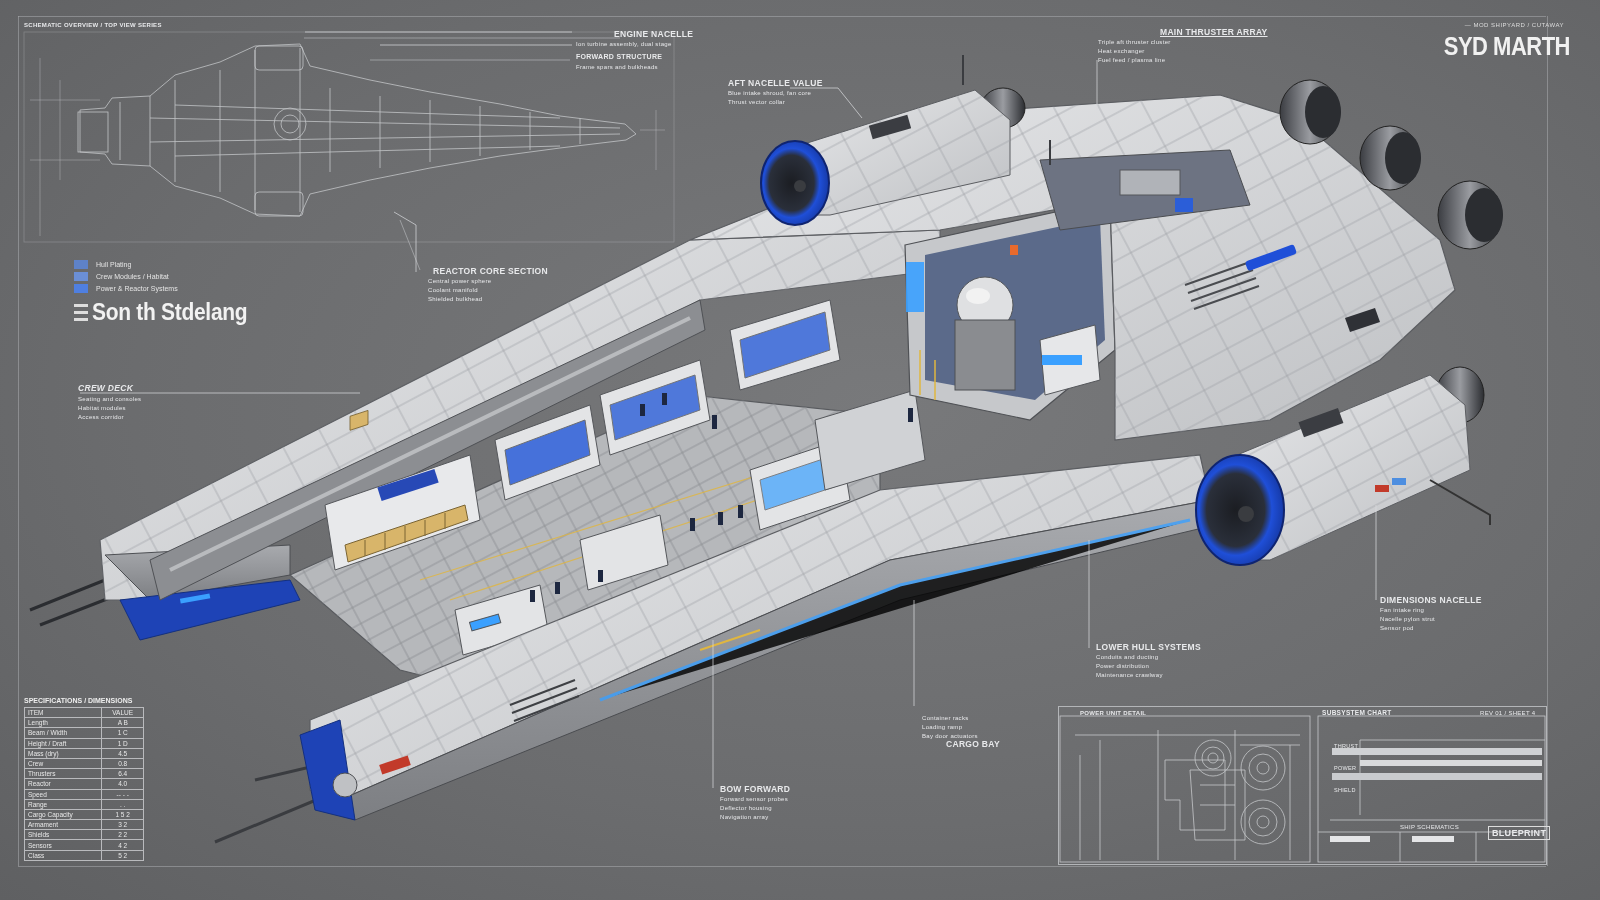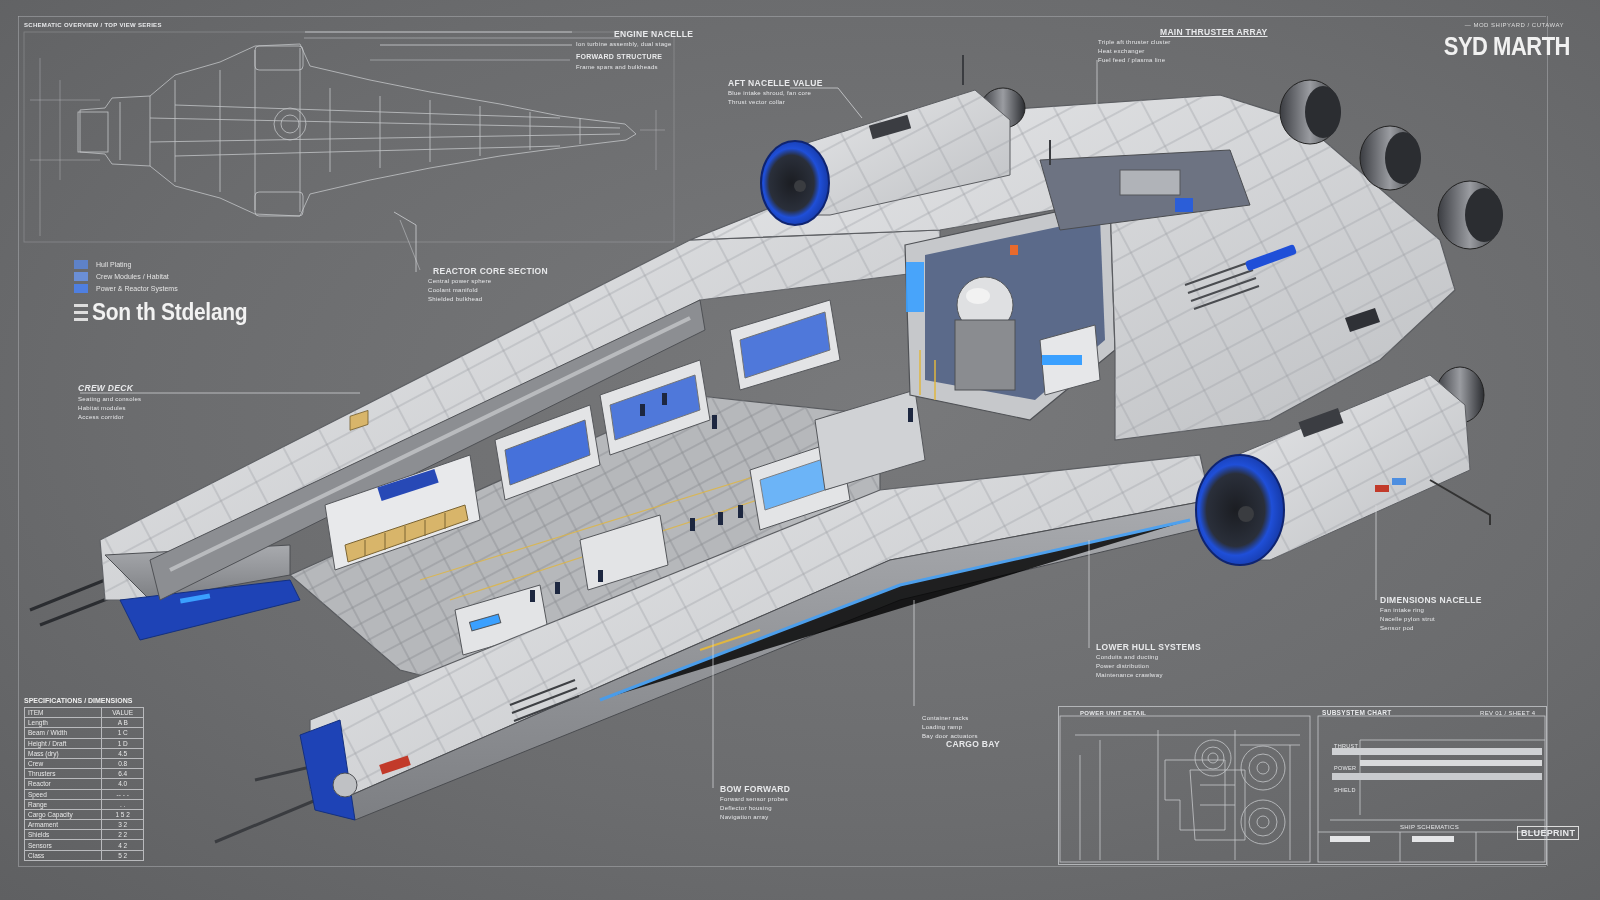--- a/index.html
+++ b/index.html
@@ -380,13 +380,13 @@
 </div>
 
 <div class="titleblock"></div>
 <div class="txt h" style="left:1080px;top:708px;font-size:6px;">POWER UNIT DETAIL</div>
 <div class="txt h" style="left:1322px;top:708px;font-size:6.5px;">SUBSYSTEM CHART</div>
 <div class="txt" style="left:1480px;top:708px;font-size:6px;">REV 01 / SHEET 4</div>
 <div class="txt" style="left:1334px;top:741px;font-size:5.5px;">THRUST</div>
 <div class="txt" style="left:1334px;top:763px;font-size:5.5px;">POWER</div>
 <div class="txt" style="left:1334px;top:785px;font-size:5.5px;">SHIELD</div>
 <div class="txt" style="left:1400px;top:822px;font-size:6px;">SHIP SCHEMATICS</div>
-<div class="txt h" style="left:1488px;top:826px;font-size:9px;border:1px solid #ddd;padding:1px 3px;margin-left:29px;">BLUEPRINT</div>
+<div class="txt h" style="left:1488px;top:826px;font-size:9px;border:1px solid #ddd;padding:1px 3px;">BLUEPRINT</div>
 
 </body></html>

